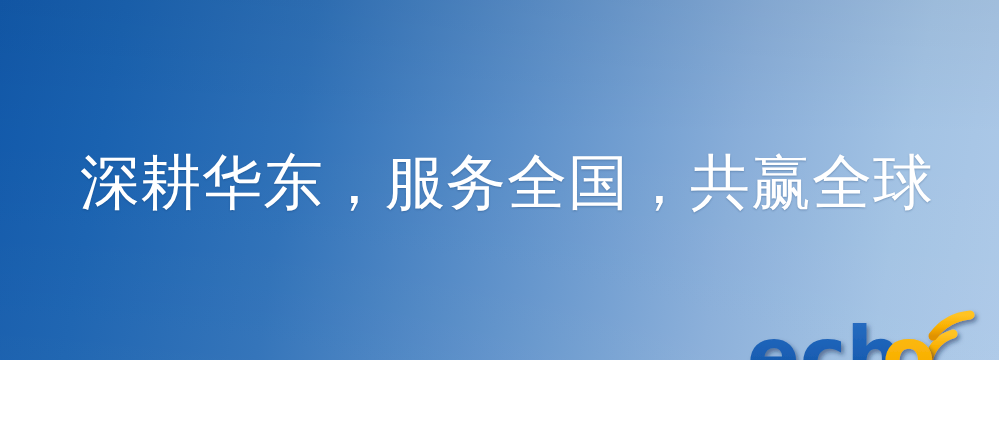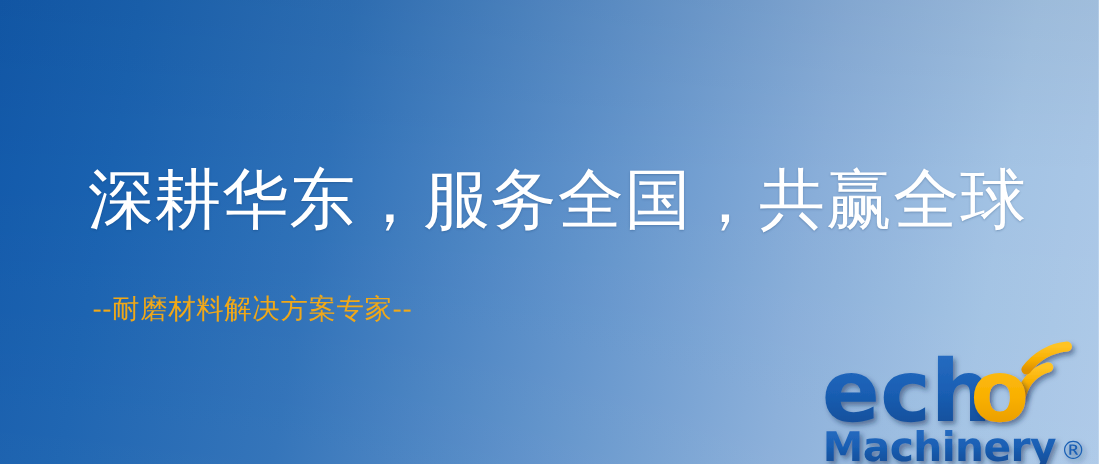--- a/index.html
+++ b/index.html
@@ -3,21 +3,21 @@
 <meta charset="utf-8">
 <style>
   html, body {
     margin: 0;
     padding: 0;
     background: #ffffff;
   }
   #banner {
     position: relative;
     width: 999px;
-    height: 422px;
+    height: 360px;
     overflow: hidden;
     font-family: "Liberation Sans", sans-serif;
     
     background:
       linear-gradient(100deg,
         #1259aa 0%,
         #1a62b0 12%,
         #2f71b8 30%,
         #5e91ca 52%,
         #89aed9 72%,
@@ -78,21 +78,20 @@
     height: 100%;
   }
 </style>
 </head>
 <body>
 
 <div id="banner">
 
   <div class="headline">深耕华东，服务全国，共赢全球</div>
 
-  <div class="subtitle">--耐磨材料解决方案专家--</div>
 
   <div class="logo">
     <svg viewBox="0 0 256 130" xmlns="http://www.w3.org/2000/svg" aria-hidden="true">
       <defs>
         <linearGradient id="blueGrad" x1="0" y1="0" x2="0" y2="1">
           <stop offset="0%" stop-color="#2a6fc4"></stop>
           <stop offset="48%" stop-color="#1a5fb4"></stop>
           <stop offset="100%" stop-color="#10478f"></stop>
         </linearGradient>
         <linearGradient id="goldGrad" x1="0" y1="0" x2="0" y2="1">

